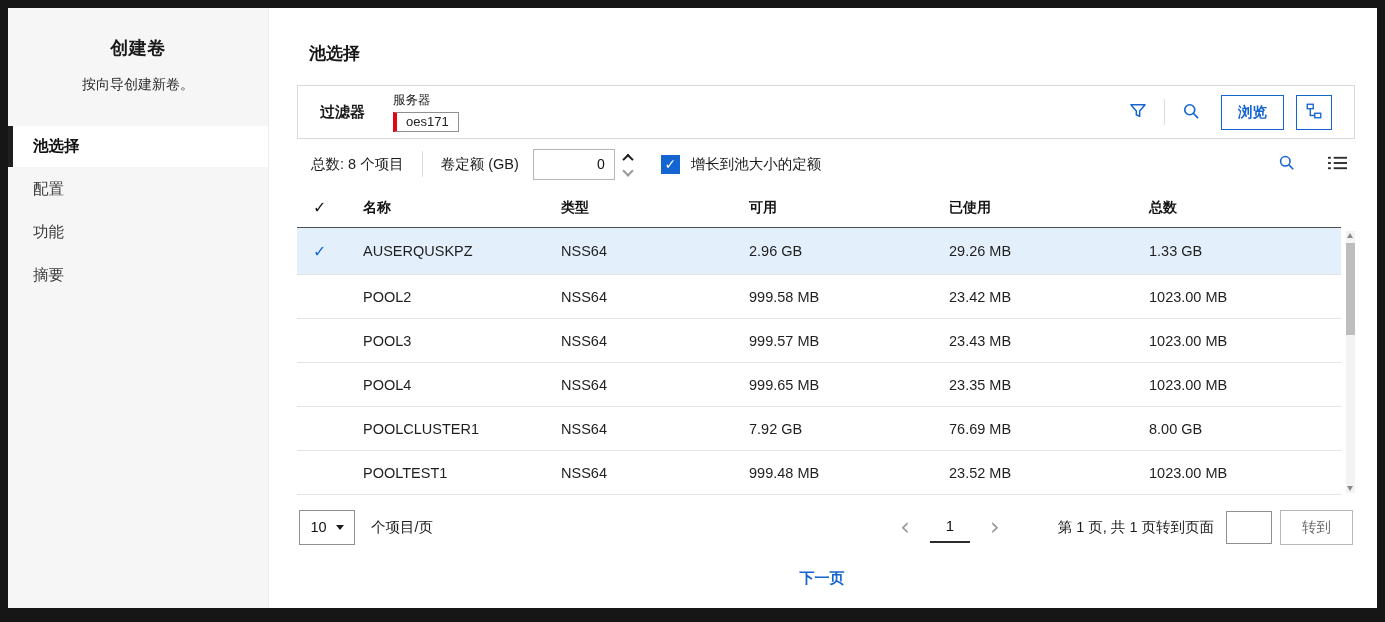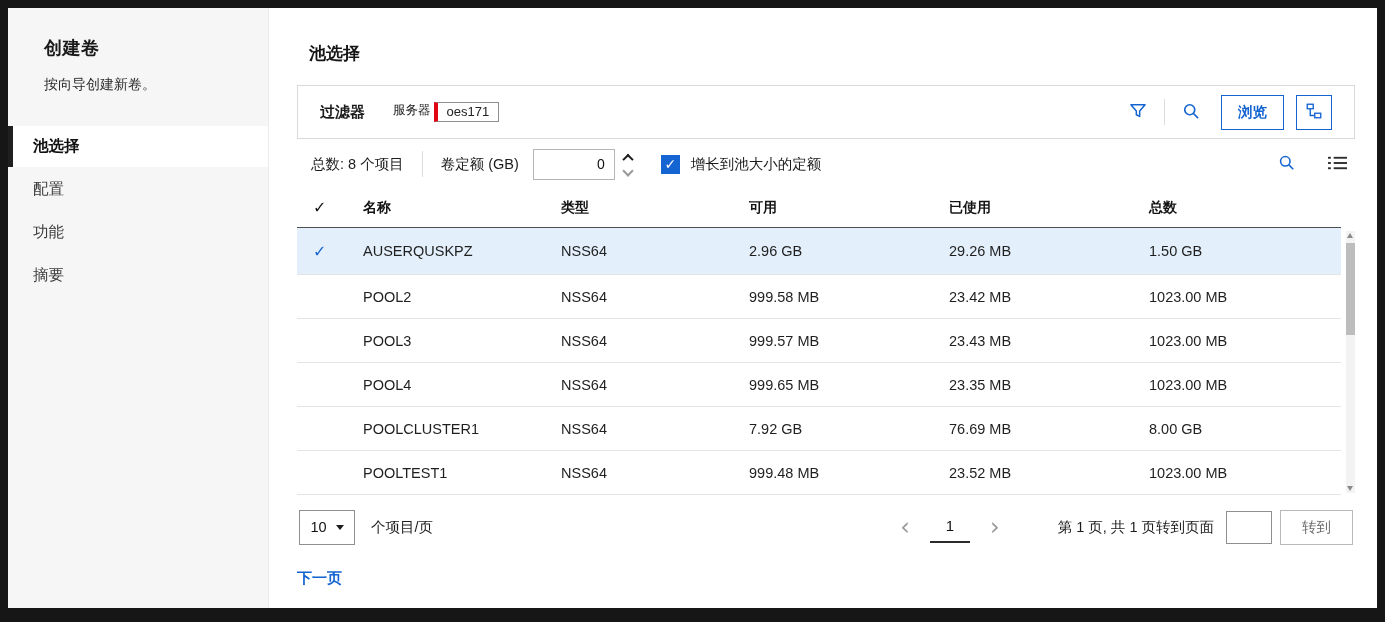--- a/index.html
+++ b/index.html
@@ -16,21 +16,21 @@
     display:flex;
   }
   .app { flex:1; display:flex; background:#ffffff; overflow:hidden; }
 
   
   .sidebar {
     width:261px; background:#f6f6f6; flex:none;
     padding-top:28px;
     border-right:1px solid #ececec;
   }
-  .sidebar-header { padding:0 36px; }
+  .sidebar-header { padding:0 24px;text-align:center; }
   .sidebar-title { font-size:18px; font-weight:bold; color:#1a1a1a; letter-spacing:.5px; }
   .sidebar-sub { margin-top:16px; font-size:14px; color:#2e2e2e; }
   .sidebar-nav { margin-top:32px; }
   .nav-item {
     display:block; padding:10px 24px 10px 20px;
     font-size:15.5px; color:#3c3c3c; cursor:pointer;
     border-left:5px solid transparent;
     margin-bottom:2px;
   }
   .nav-item.active {
@@ -42,21 +42,21 @@
   .main { flex:1; display:flex; flex-direction:column; padding:0 22px 0 28px; min-width:0; }
   .page-title { margin:34px 0 20px 12px; font-size:17px; font-weight:bold; color:#151515; }
 
   
   .filter-bar {
     border:1px solid #d9d9d9; height:54px; flex:none;
     display:flex; align-items:center; padding:0 22px;
     background:#fff;
   }
   .filter-label { font-size:15px; font-weight:bold; color:#1a1a1a; }
-  .filter-field { margin-left:28px; display:flex; flex-direction:row; justify-content:center; gap:3px; }
+  .filter-field { margin-left:28px; display:flex; flex-direction:column; justify-content:center; gap:3px; }
   .filter-field-label { font-size:12.5px; color:#222; }
   .chip {
     border:1px solid #8f8f8f; border-left:4px solid #e20613;
     font-size:13px; color:#222; padding:1px 9px 2px 9px; width:max-content; background:#fff;
   }
   .filter-spacer { flex:1; }
   .icon-btn {
     background:none; border:none; cursor:pointer;
     display:flex; align-items:center; justify-content:center;
     padding:4px;
@@ -145,21 +145,21 @@
   .page-info { margin-left:52px; font-size:14.5px; color:#1c1c1c; }
   .goto-group { margin-left:auto; display:flex; align-items:center; }
   .goto-label { font-size:14.5px; color:#1c1c1c; margin-right:12px; }
   .goto-input { width:46px; height:33px; border:1px solid #8f8f8f; font-size:14px; padding:0 6px; font-family:inherit; }
   .goto-btn {
     margin-left:8px; border:1px solid #b9b9b9; background:#fff; color:#6d6d6d;
     font-size:14.5px; padding:7px 21px; cursor:pointer; font-family:inherit;
   }
 
   
-  .wizard-footer { margin-top:auto; height:52px; display:flex; align-items:center; justify-content:flex-start; padding:0 8px 10px 0; }
+  .wizard-footer { margin-top:auto; height:52px; display:flex; align-items:center; justify-content:center; padding:0 8px 10px 0; }
   .next-link { color:#1464d2; font-size:15px; font-weight:bold; cursor:pointer; text-decoration:none; }
 </style>
 </head>
 <body>
 
 <div class="frame">
   <div class="app">
 
     <div class="sidebar">
       <div class="sidebar-header">
@@ -281,21 +281,21 @@
               <th>总数</th>
             </tr>
           </thead>
           <tbody>
             <tr class="selected">
               <td class="cell-check"><span class="row-check">✓</span></td>
               <td>AUSERQUSKPZ</td>
               <td>NSS64</td>
               <td>2.96 GB</td>
               <td>29.26 MB</td>
-              <td>1.50 GB</td>
+              <td>1.33 GB</td>
             </tr>
             <tr>
               <td class="cell-check"></td>
               <td>POOL2</td>
               <td>NSS64</td>
               <td>999.58 MB</td>
               <td>23.42 MB</td>
               <td>1023.00 MB</td>
             </tr>
             <tr>

